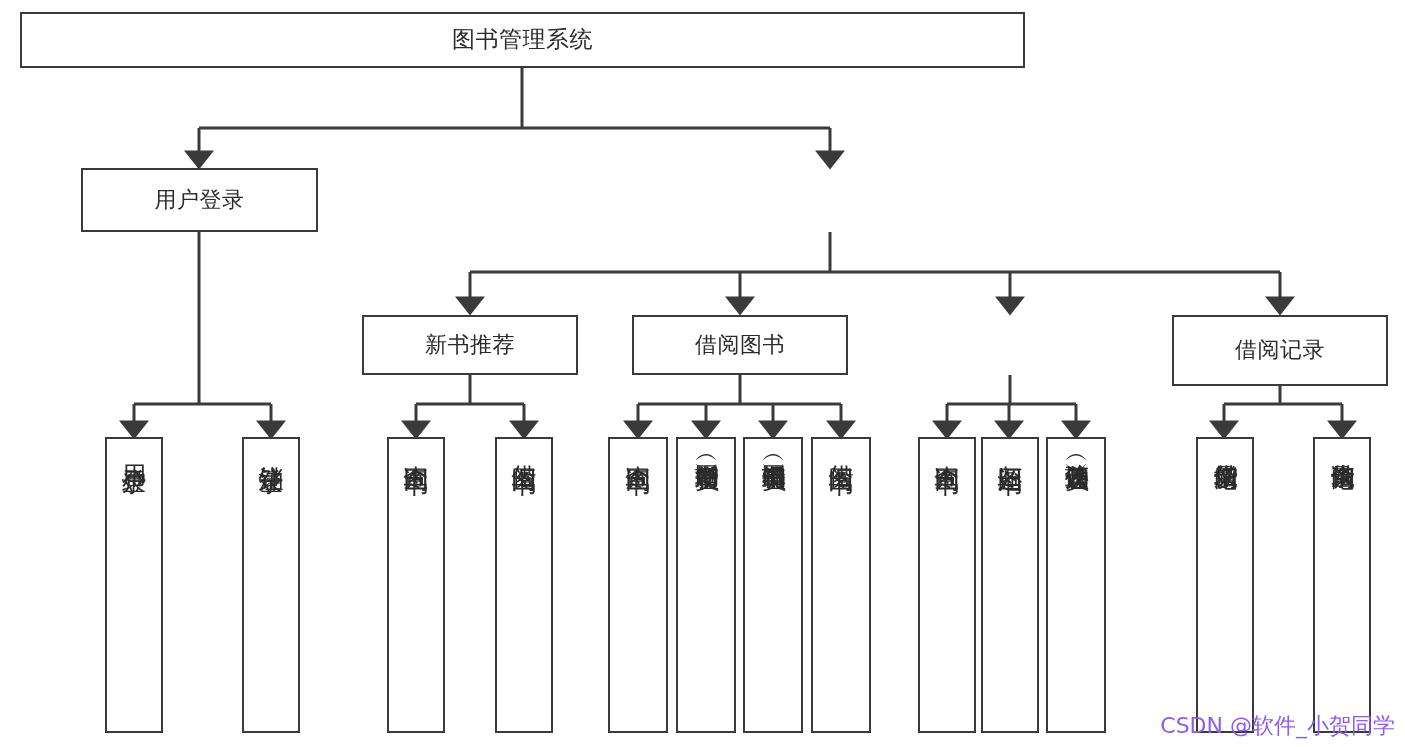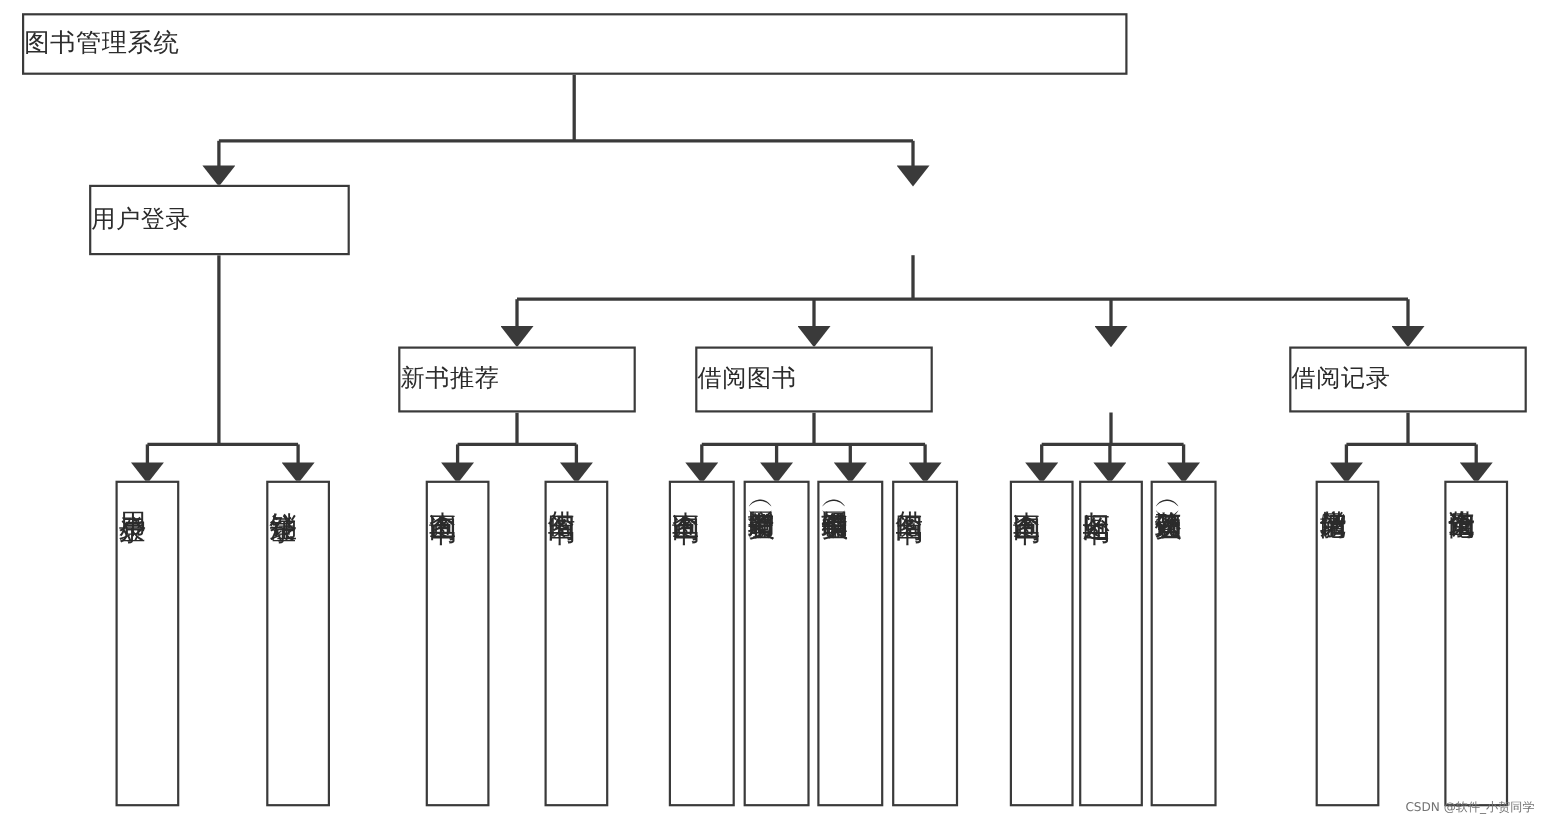--- a/index.html
+++ b/index.html
@@ -26,21 +26,21 @@
     height: 747px;
     pointer-events: none;
   }
   .node {
     position: absolute;
     box-sizing: border-box;
     background: #ffffff;
     border: 2px solid #3a3a3a;
     display: flex;
     align-items: center;
-    justify-content: flex-start;
+    justify-content: center;
     color: #2b2b2b;
     z-index: 2;
   }
   .node .label {
     display: block;
     text-align: center;
     line-height: 1.12;
     white-space: nowrap;
     letter-spacing: 0.5px;
   }
@@ -63,22 +63,22 @@
     white-space: nowrap;
   }
   .node.vertical.tight .label {
     font-size: 24px;
     letter-spacing: 0.5px;
   }
   #watermark {
     position: absolute;
     right: 10px;
     bottom: 6px;
-    font-size: 11px;
-    color: #737373;
+    font-size: 22px;
+    color: #8b5cf6;
     z-index: 5;
     white-space: nowrap;
     font-family: "DejaVu Sans", "Liberation Sans", sans-serif;
   }
 </style>
 </head>
 <body>
 
 <div id="diagram-canvas">
 
@@ -142,21 +142,21 @@
   <div class="node horizontal" style="left:81px; top:168px; width:237px; height:64px;">
     <span class="label">用户登录</span>
   </div>
 
   <div class="node horizontal" style="left:362px; top:315px; width:216px; height:60px;">
     <span class="label">新书推荐</span>
   </div>
   <div class="node horizontal" style="left:632px; top:315px; width:216px; height:60px;">
     <span class="label">借阅图书</span>
   </div>
-  <div class="node horizontal" style="left:1172px; top:315px; width:216px; height:60px;">
+  <div class="node horizontal" style="left:1172px; top:315px; width:216px; height:71px;">
     <span class="label">借阅记录</span>
   </div>
 
   <div class="node vertical" style="left:105px; top:437px; width:58px; height:296px;">
     <span class="label">用户登录</span>
   </div>
   <div class="node vertical" style="left:242px; top:437px; width:58px; height:296px;">
     <span class="label">注销登录</span>
   </div>
 

